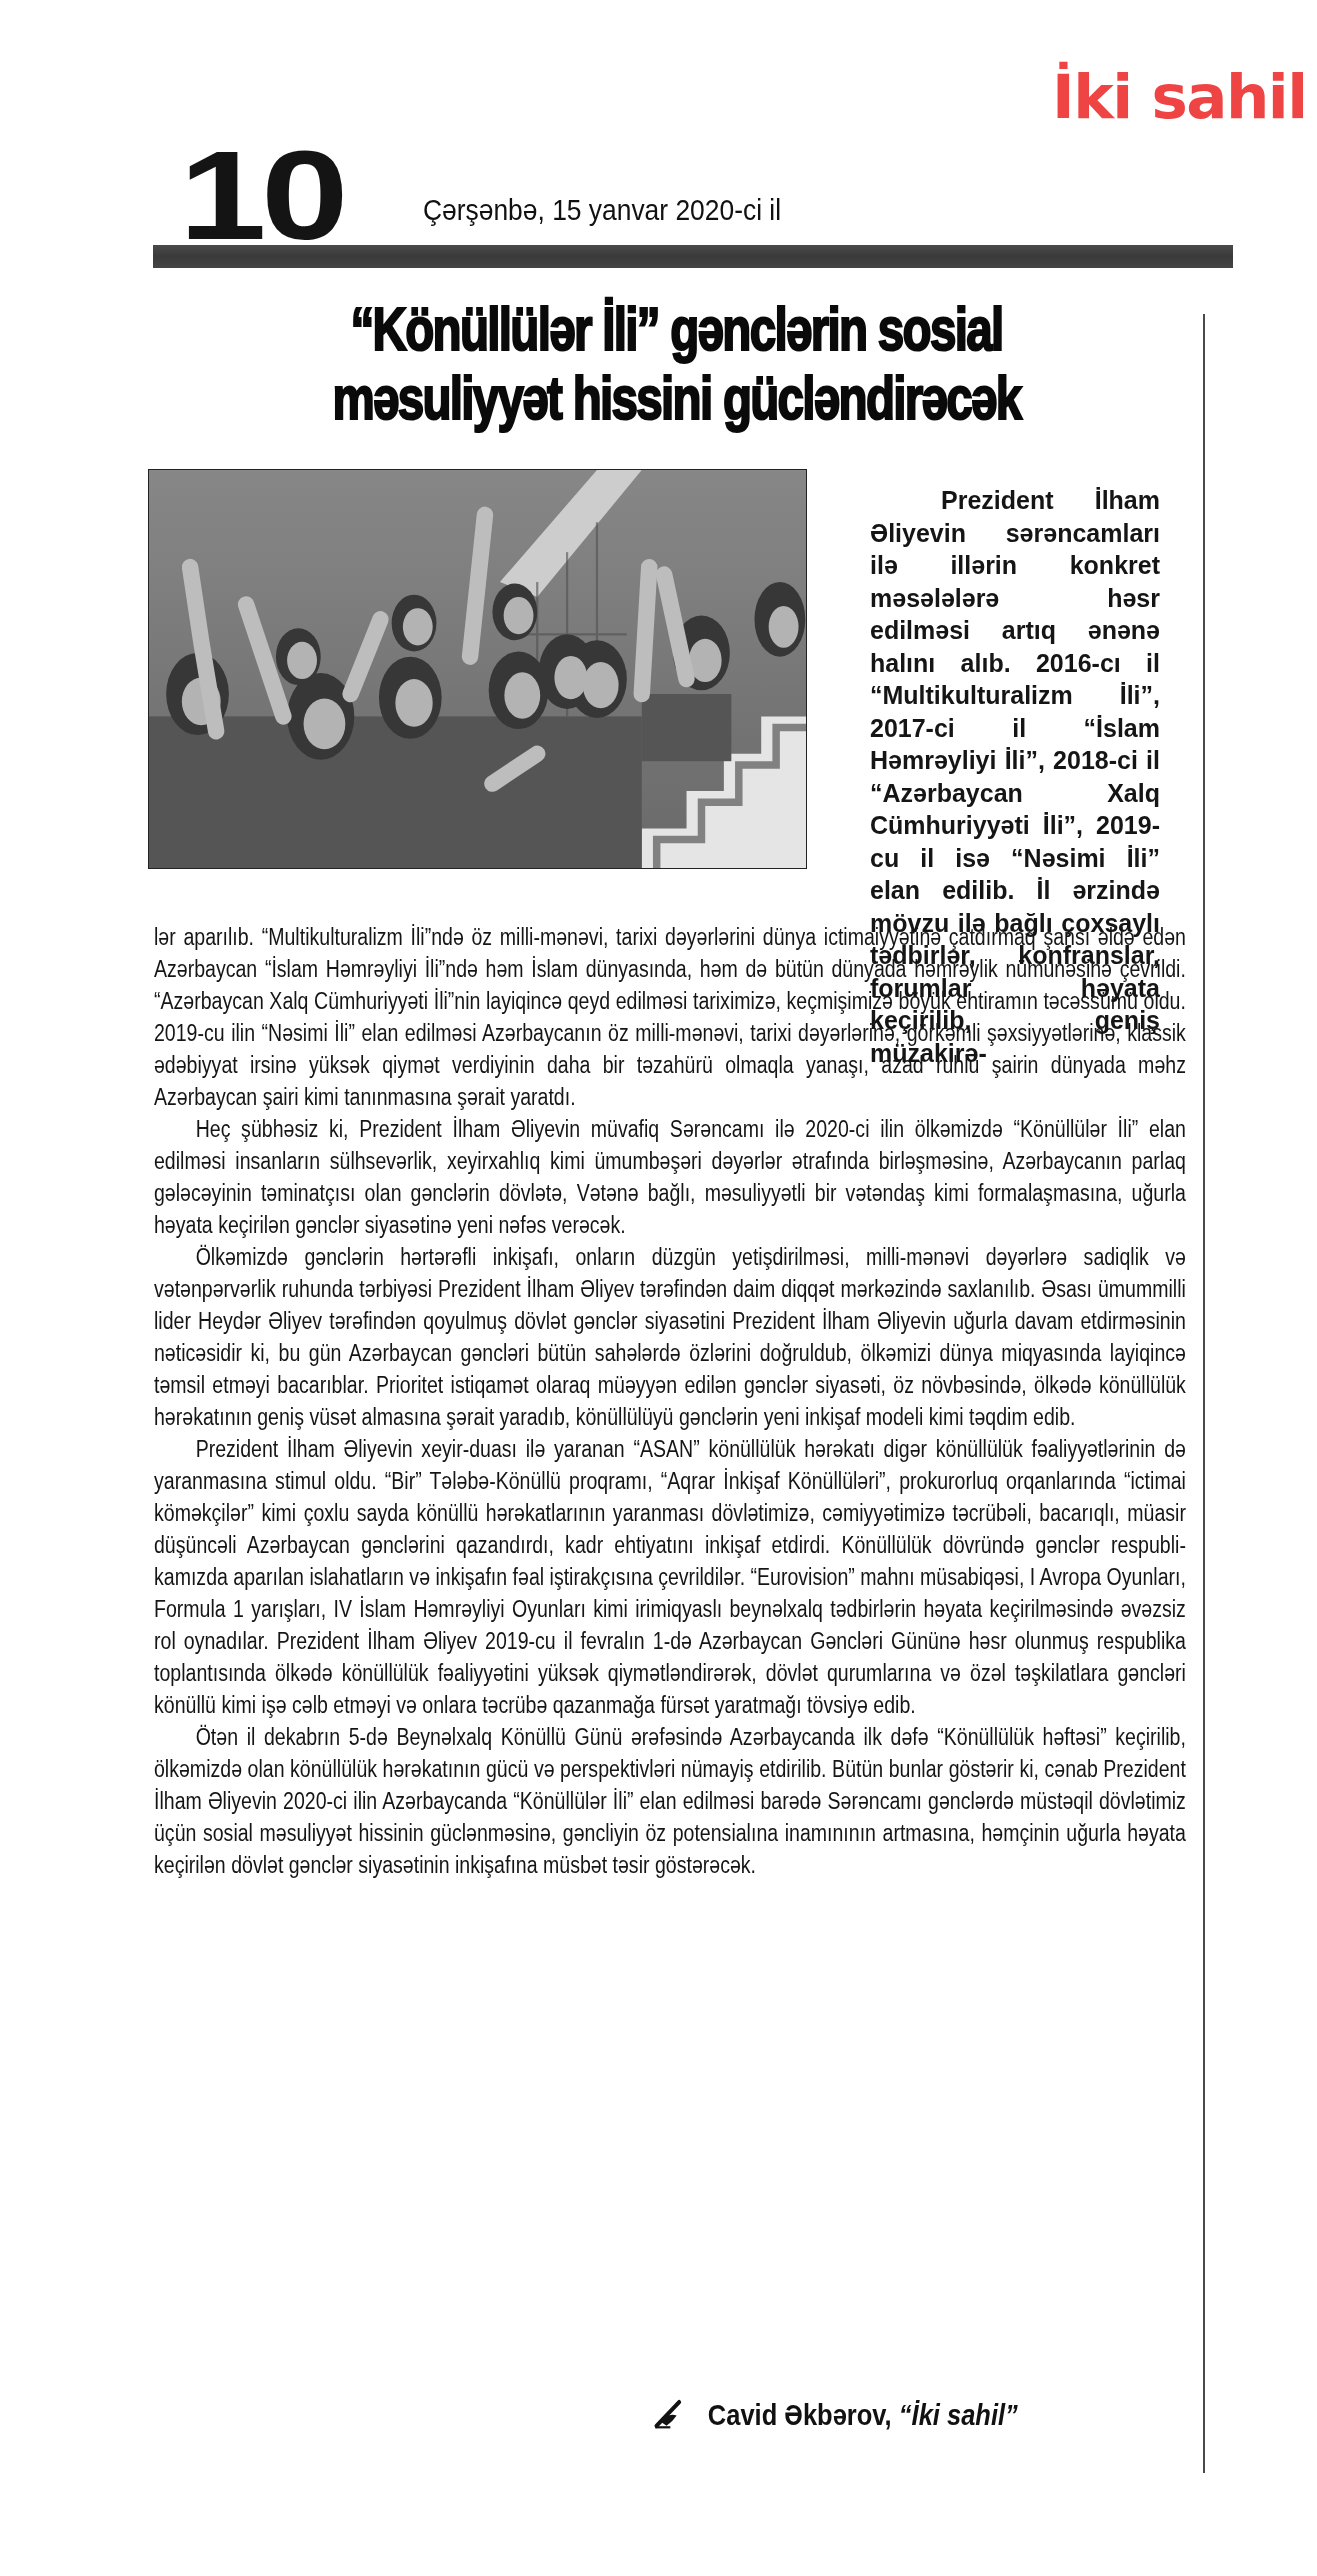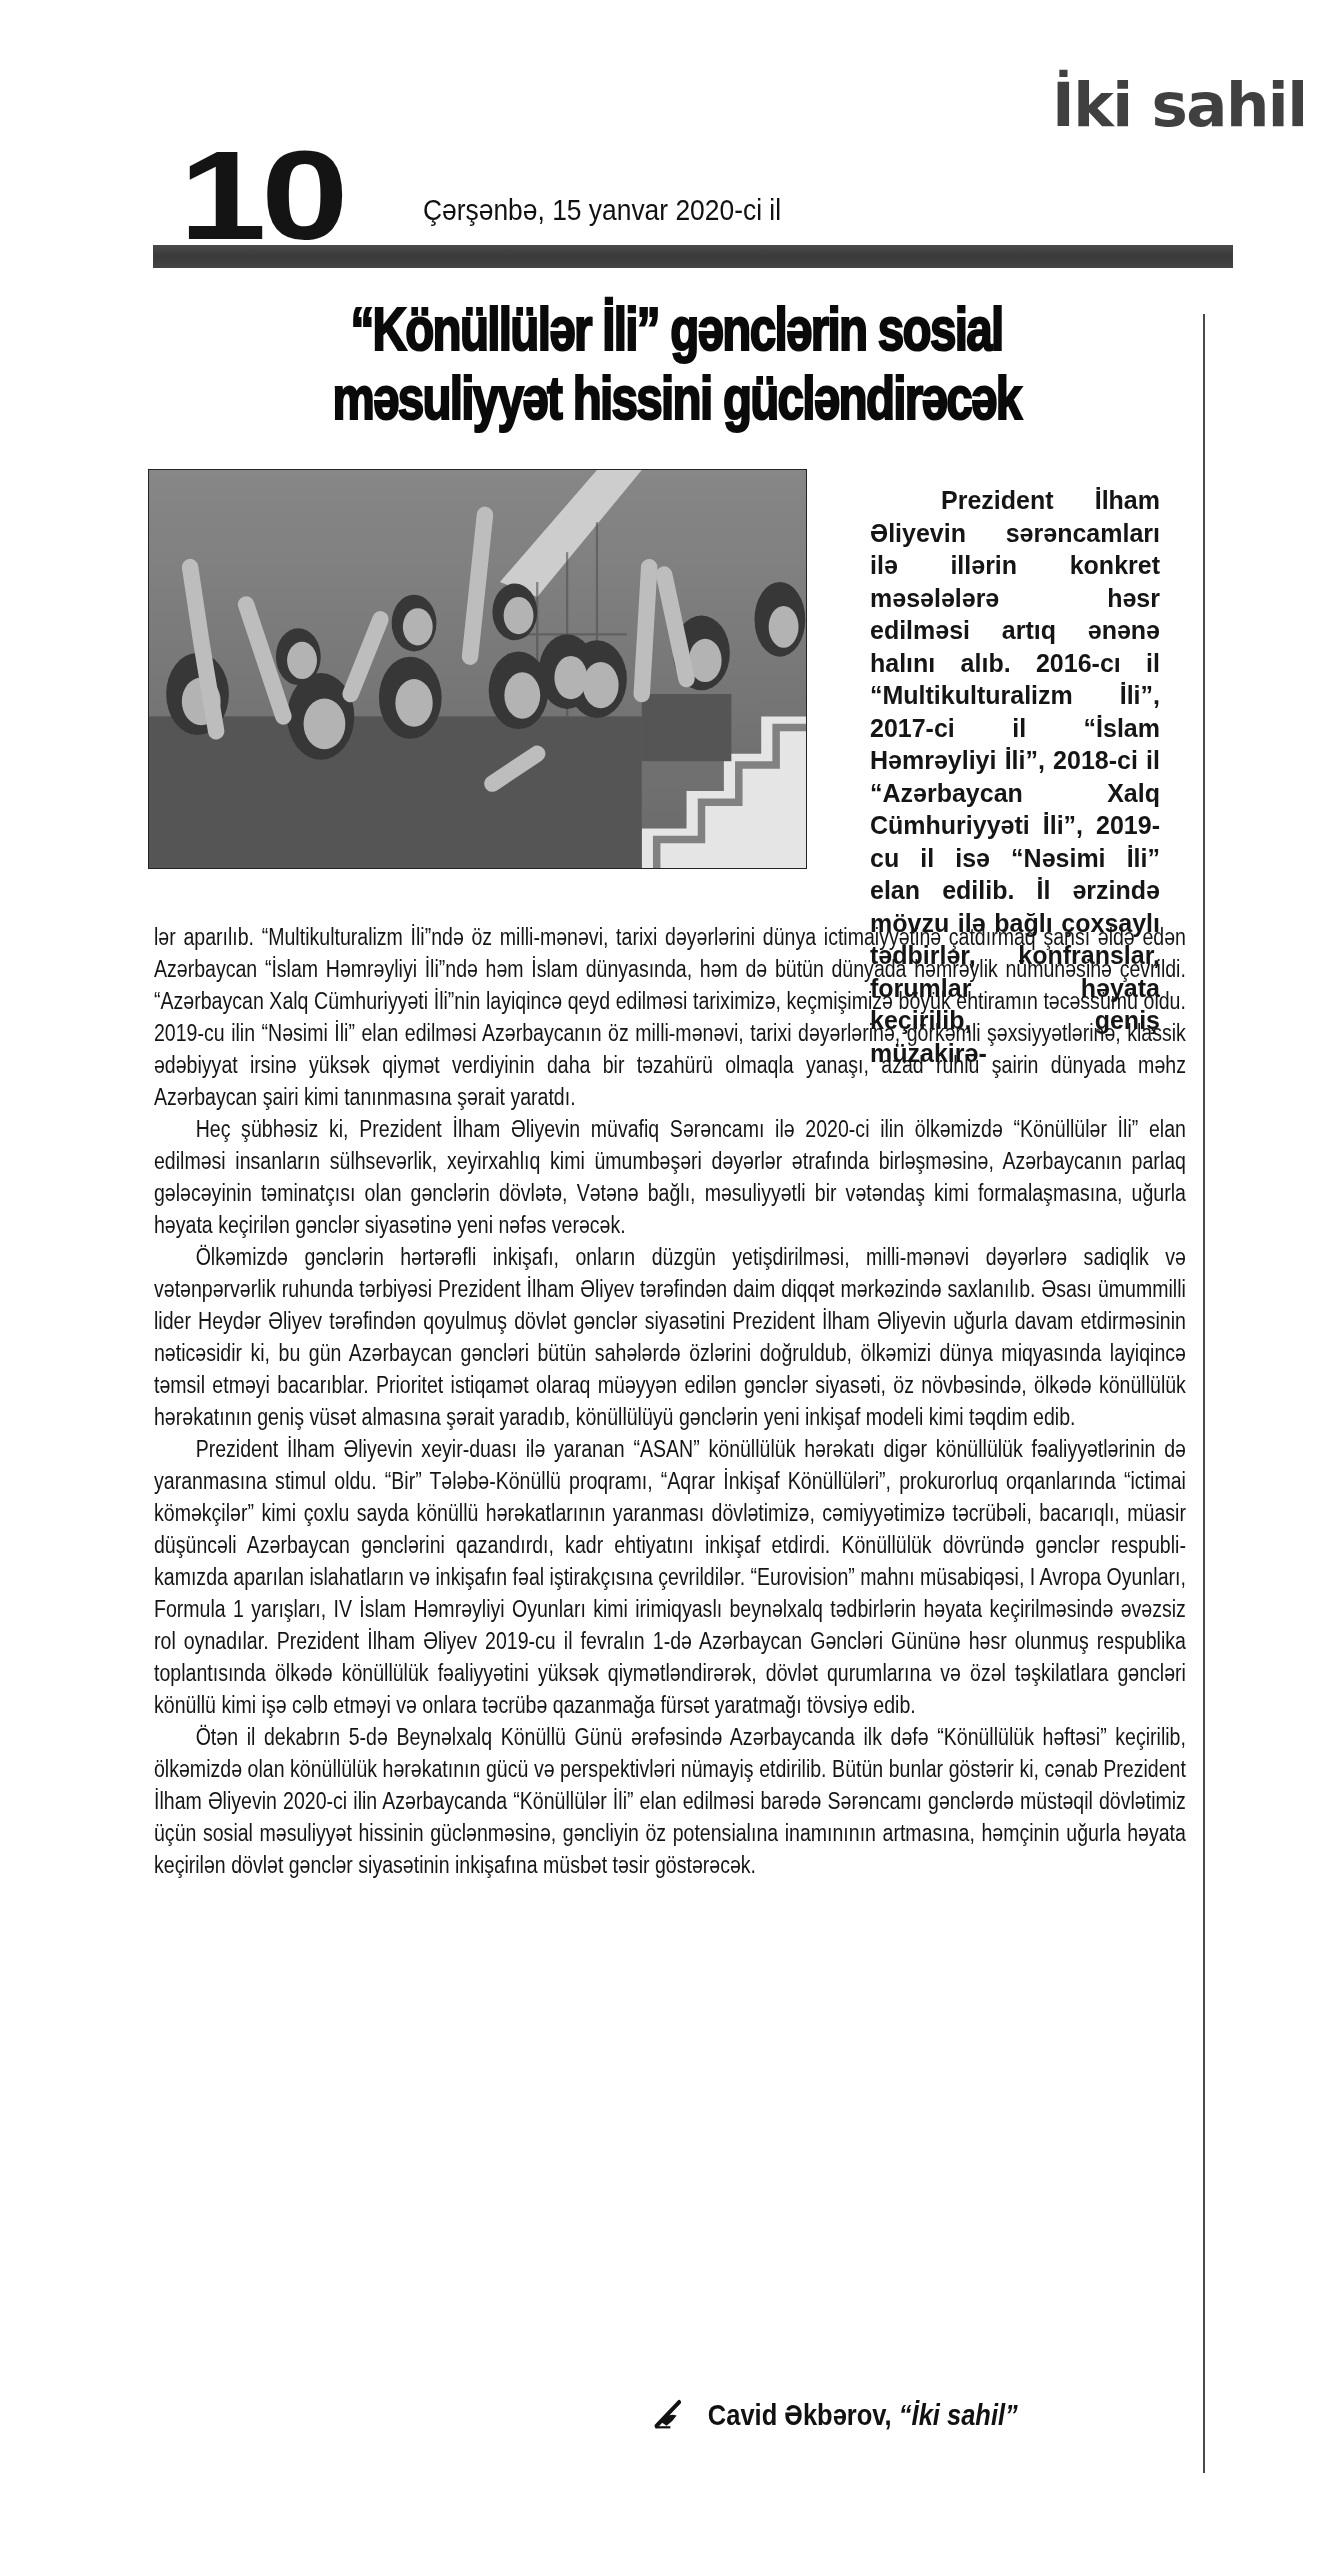--- a/index.html
+++ b/index.html
@@ -1,19 +1,19 @@
 <!DOCTYPE html>
 <html style="font-size:12px"><head>
 <meta charset="utf-8">
 <style>
   html, body { margin: 0; padding: 0; background: #ffffff; }
   body { width: 1318px; height: 2576px; position: relative; overflow: hidden; color: #111; }
   .abs { position: absolute; }
 
-  #brand { left: 1052px; top: 74px; font-family: "DejaVu Sans", sans-serif; font-weight: bold; font-size: 61px; letter-spacing: -1.5px; color: #404040; line-height: 1; }
+  #brand { left: 1052px; top: 66px; font-family: "DejaVu Sans", sans-serif; font-weight: bold; font-size: 61px; letter-spacing: -1.5px; color: #ef4444; line-height: 1; }
   #page-num { left: 179px; top: 133px; font-family: "Liberation Sans", sans-serif; font-weight: 900; font-size: 126px; line-height: 1; color: #141414; transform: scaleX(1.25); transform-origin: left top; letter-spacing: -4.5px; }
   #issue-date { left: 423px; top: 193px; font-family: "Liberation Sans", sans-serif; font-size: 30px; color: #111; transform: scaleX(0.88); transform-origin: left top; }
   #header-bar { left: 153px; top: 245px; width: 1080px; height: 23px; background: linear-gradient(180deg,#4a4a4a,#3a3a3a 50%,#444); }
   #col-rule { left: 1203px; top: 314px; width: 2.2px; height: 2159px; background: #4a4a4a; }
 
   #headline { left: 228px; top: 295px; width: 897px; font-family: "Liberation Sans", sans-serif; font-weight: bold; font-size: 61px; line-height: 69px; text-align: center; color: #0a0a0a; letter-spacing: -2.2px; transform: scaleX(0.78); transform-origin: center top; }
   #headline .line { display: block; white-space: nowrap; -webkit-text-stroke: 2.2px #0a0a0a; }
 
   #photo { left: 148px; top: 469px; width: 657px; height: 398px; border: 1.5px solid #222; overflow: hidden; background: #8a8a8a; }
   #photo svg { display: block; }

